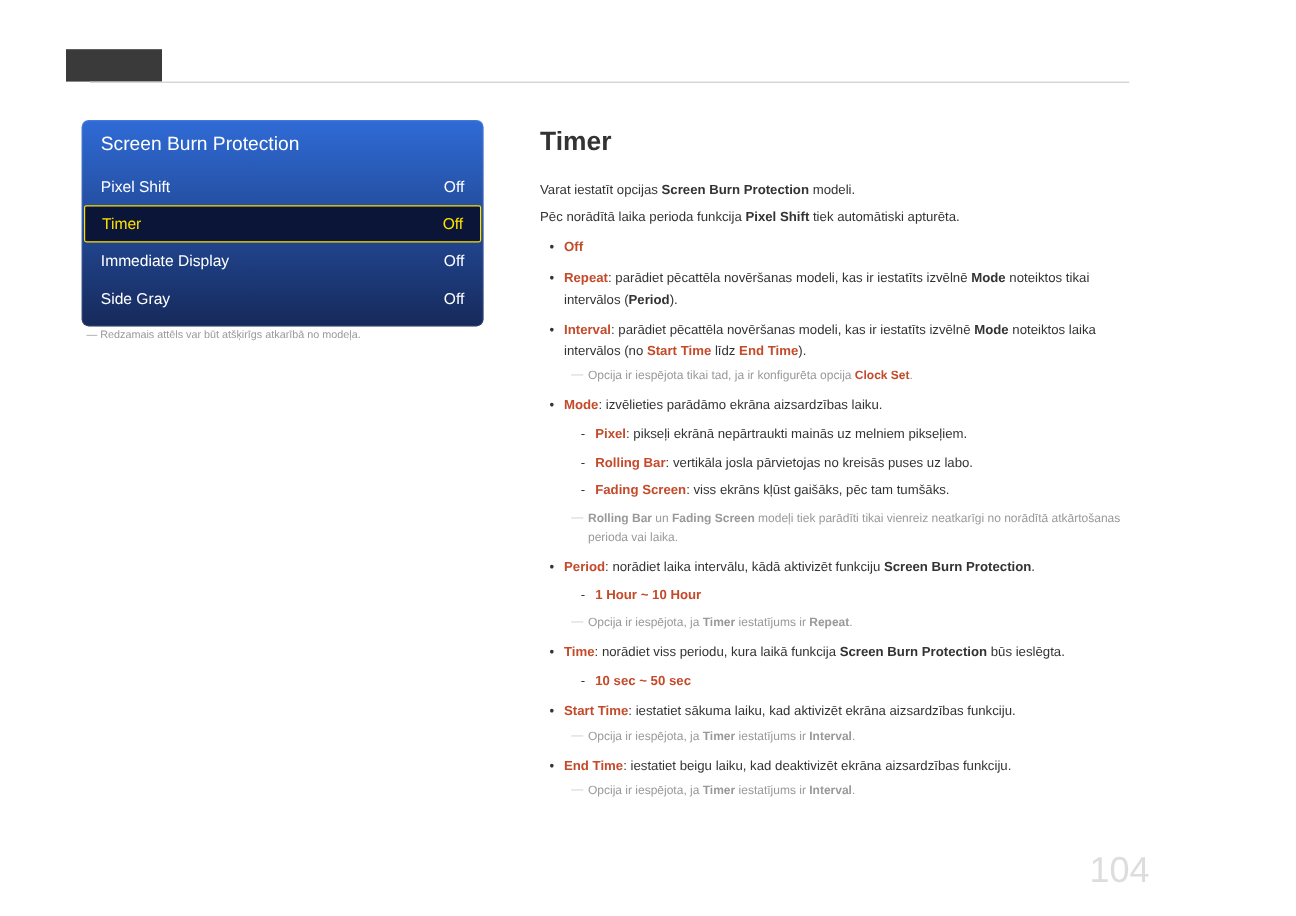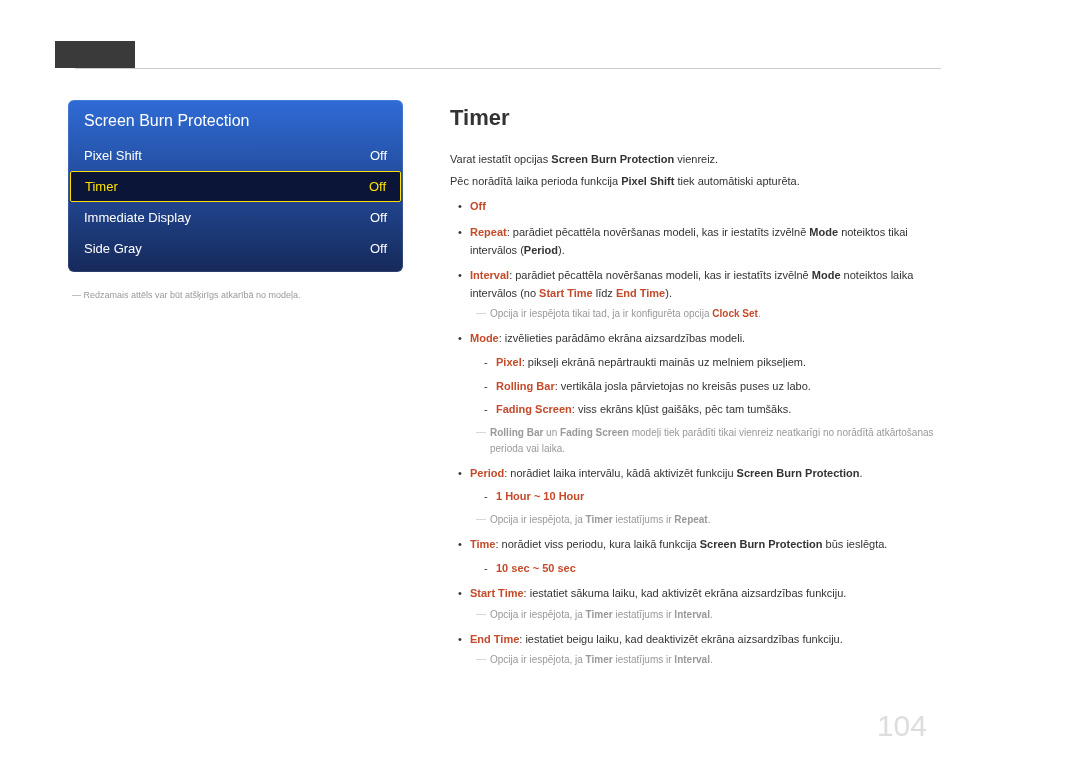--- a/index.html
+++ b/index.html
@@ -5,35 +5,35 @@
   html,body{margin:0;padding:0;font-family:Arial,Helvetica,sans-serif;background:#fff;color:#222}
   .page{width:996px;height:763px;position:relative;box-sizing:border-box;padding:40px 55px 0 55px}
   .header-line{border-top:1px solid #ccc;position:absolute;top:68px;left:75px;right:55px}
   .header-block{position:absolute;top:41px;left:55px;width:80px;height:27px;background:#3a3a3a}
   .left-col{position:absolute;top:100px;left:68px;width:335px}
   .right-col{position:absolute;top:100px;left:450px;right:55px}
   .osd{background:linear-gradient(to bottom,#2f6bd6,#16295a);border-radius:6px;padding:0 0 8px 0;color:#fff;font-size:13px;box-shadow:inset 0 0 0 1px rgba(255,255,255,0.1)}
   .osd-title{padding:12px 16px 10px 16px;font-size:16px;font-weight:400}
   .osd-row{display:flex;justify-content:space-between;padding:8px 16px;font-size:13px}
   .osd-row.selected{background:#0a1538;color:#ffe000;border:1px solid #ffe000;margin:0 2px;border-radius:2px;padding:7px 14px}
-  .footnote{color:#999;font-size:9px;margin-top:18px;padding-left:4px}
+  .footnote{color:#999;font-size:9px;margin-top:2px;padding-left:4px}
   h2.section-title{font-size:22px;font-weight:bold;margin:0 0 16px 0;color:#333}
   .body{font-size:11px;line-height:1.6;color:#333}
   .body p{margin:4px 0}
   ul.b{list-style:none;padding:0;margin:4px 0 0 0}
   ul.b > li{position:relative;padding-left:20px;margin:8px 0}
   ul.b > li::before{content:"•";position:absolute;left:8px;top:0;color:#333}
   ul.d{list-style:none;padding:0;margin:4px 0 0 0}
   ul.d > li{position:relative;padding-left:26px;margin:6px 0}
   ul.d > li::before{content:"-";position:absolute;left:14px;top:0;color:#333}
   .note{color:#999;font-size:10px;padding-left:20px;margin:4px 0;position:relative}
   .note::before{content:"―";position:absolute;left:6px;top:-1px;color:#ccc;font-size:10px}
   .hi{color:#c44a2a;font-weight:bold}
   strong{font-weight:bold}
-  .pagenum{position:absolute;bottom:20px;right:69px;font-size:30px;color:#ddd}
+  .pagenum{position:absolute;bottom:20px;right:38px;font-size:30px;color:#ddd}
 </style>
 </head>
 <body>
 
 <div class="page">
   <div class="header-block"></div>
   <div class="header-line"></div>
 
   <div class="left-col">
     <div class="osd">
@@ -53,37 +53,37 @@
       <div class="osd-row">
         <span>Side Gray</span>
         <span>Off</span>
       </div>
     </div>
     <div class="footnote">― Redzamais attēls var būt atšķirīgs atkarībā no modeļa.</div>
   </div>
 
   <div class="right-col body">
     <h2 class="section-title">Timer</h2>
-    <p><span>Varat iestatīt opcijas </span><strong>Screen Burn Protection</strong><span> vienreiz.</span></p>
+    <p><span>Varat iestatīt opcijas </span><strong>Screen Burn Protection</strong><span> modeli.</span></p>
     <p><span>Pēc norādītā laika perioda funkcija </span><strong>Pixel Shift</strong><span> tiek automātiski apturēta.</span></p>
 
     <ul class="b">
       <li><span class="hi">Off</span></li>
 
       <li>
         <span class="hi">Repeat</span><span>: parādiet pēcattēla novēršanas modeli, kas ir iestatīts izvēlnē </span><strong>Mode</strong><span> noteiktos tikai intervālos (</span><strong>Period</strong><span>).</span>
       </li>
 
       <li>
         <span class="hi">Interval</span><span>: parādiet pēcattēla novēršanas modeli, kas ir iestatīts izvēlnē </span><strong>Mode</strong><span> noteiktos laika intervālos (no </span><span class="hi">Start Time</span><span> līdz </span><span class="hi">End Time</span><span>).</span>
         <div class="note"><span>Opcija ir iespējota tikai tad, ja ir konfigurēta opcija </span><strong class="hi">Clock Set</strong>.</div>
       </li>
 
       <li>
-        <span class="hi">Mode</span><span>: izvēlieties parādāmo ekrāna aizsardzības modeli.</span>
+        <span class="hi">Mode</span><span>: izvēlieties parādāmo ekrāna aizsardzības laiku.</span>
         <ul class="d">
           <li><span class="hi">Pixel</span><span>: pikseļi ekrānā nepārtraukti mainās uz melniem pikseļiem.</span></li>
           <li><span class="hi">Rolling Bar</span><span>: vertikāla josla pārvietojas no kreisās puses uz labo.</span></li>
           <li><span class="hi">Fading Screen</span><span>: viss ekrāns kļūst gaišāks, pēc tam tumšāks.</span></li>
         </ul>
         <div class="note"><strong>Rolling Bar</strong><span> un </span><strong>Fading Screen</strong><span> modeļi tiek parādīti tikai vienreiz neatkarīgi no norādītā atkārtošanas perioda vai laika.</span></div>
       </li>
 
       <li>
         <span class="hi">Period</span><span>: norādiet laika intervālu, kādā aktivizēt funkciju </span><strong>Screen Burn Protection</strong>.

